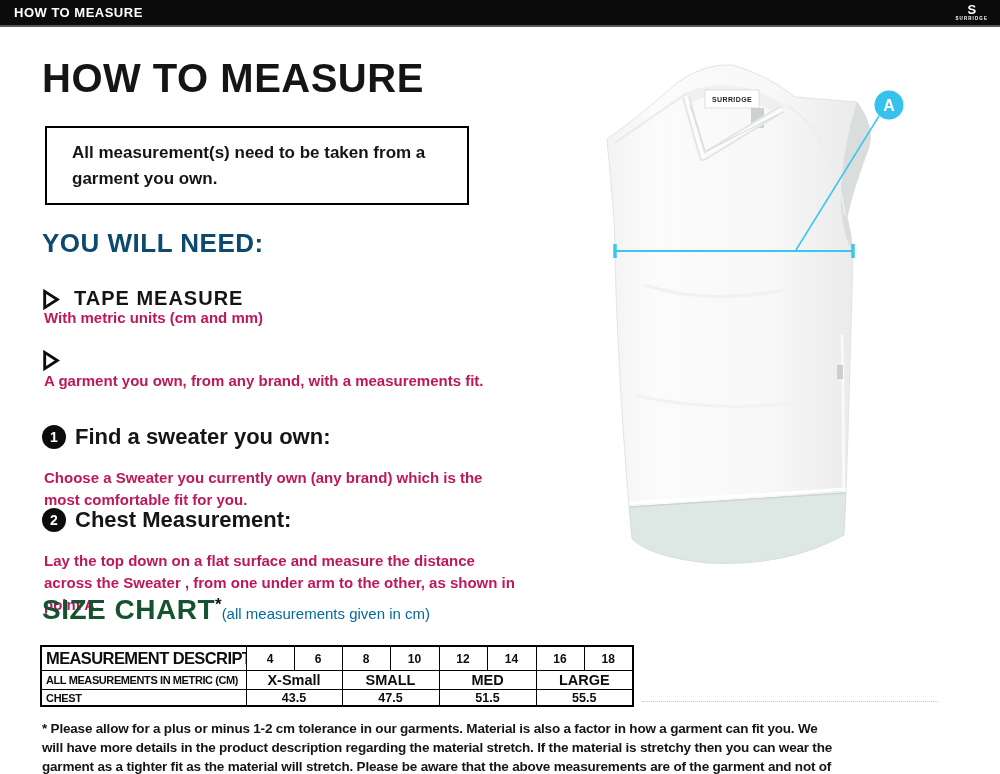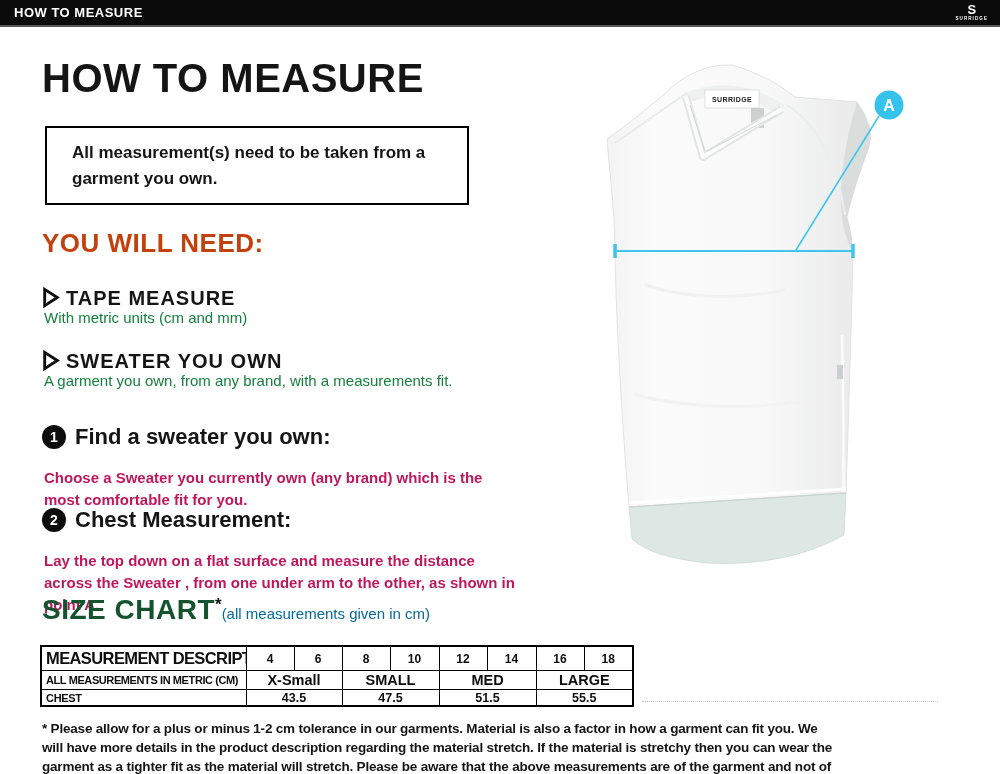--- a/index.html
+++ b/index.html
@@ -23,28 +23,28 @@
   
   .h1{
     position:absolute;left:42px;top:56px;
     font-size:40px;font-weight:800;letter-spacing:.5px;color:#151515;
   }
   .notice-box{
     position:absolute;left:45px;top:126px;width:424px;box-sizing:border-box;
     border:2.5px solid #000;padding:12px 25px;
   }
   .notice-box p{margin:0;font-size:17px;line-height:1.5;font-weight:700;color:#151515;}
-  .h2{position:absolute;left:42px;font-size:26px;font-weight:800;letter-spacing:.5px;color:#c2410c;}
+  .h2{position:absolute;left:42px;font-size:26px;font-weight:800;letter-spacing:.5px;color:#0c4a6e;}
   .need-heading{top:228px;}
-  .need-item{position:absolute;left:42px;display:flex;align-items:flex-start;gap:6px;}
+  .need-item{position:absolute;left:42px;display:flex;align-items:flex-end;gap:14px;}
   .need-item-1{top:287px;}
   .need-item-2{top:350px;}
   .tri-icon{width:18px;height:21px;flex:0 0 auto;}
   .need-title{font-size:20px;font-weight:800;letter-spacing:1px;color:#151515;}
-  .need-desc{position:absolute;left:44px;font-size:15px;font-weight:400;color:#15803d;}
+  .need-desc{position:absolute;left:44px;font-size:15px;font-weight:700;color:#be185d;}
   .need-desc-1{top:309px;}
   .need-desc-2{top:372px;}
   .step-head{position:absolute;left:42px;display:flex;align-items:center;gap:9px;}
   .step-head-1{top:424px;}
   .step-head-2{top:507px;}
   .step-num{
     width:24px;height:24px;border-radius:50%;background:#0c0c0c;color:#fff;
     display:flex;align-items:center;justify-content:center;
     font-size:14px;font-weight:800;flex:0 0 auto;
   }
@@ -113,21 +113,20 @@
     <polygon points="3,2 17,11 3,20" fill="#fff" stroke="#0c0c0c" stroke-width="3.2" stroke-linejoin="miter"></polygon>
   </svg>
   <span class="need-title">TAPE MEASURE</span>
 </div>
 <div class="need-desc need-desc-1">With metric units (cm and mm)</div>
 
 <div class="need-item need-item-2">
   <svg class="tri-icon" viewBox="0 0 20 22">
     <polygon points="3,2 17,11 3,20" fill="#fff" stroke="#0c0c0c" stroke-width="3.2" stroke-linejoin="miter"></polygon>
   </svg>
-  <span class="need-title">SWEATER YOU OWN</span>
 </div>
 <div class="need-desc need-desc-2">A garment you own, from any brand, with a measurements fit.</div>
 
 <div class="step-head step-head-1">
   <span class="step-num">1</span>
   <span class="step-title">Find a sweater you own:</span>
 </div>
 <p class="step-body step-body-1">Choose a Sweater you currently own (any brand) which is the most comfortable fit for you.</p>
 
 <div class="step-head step-head-2">

